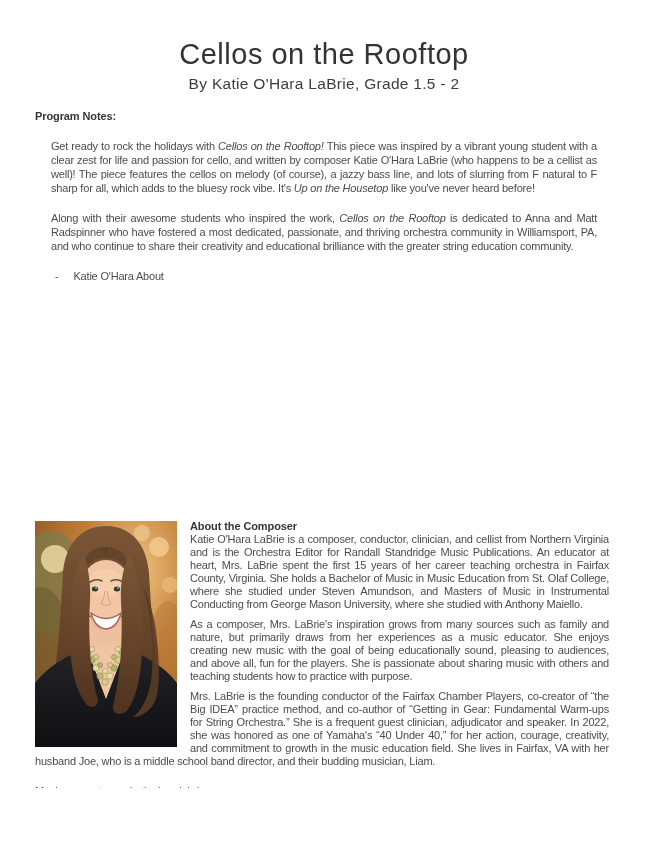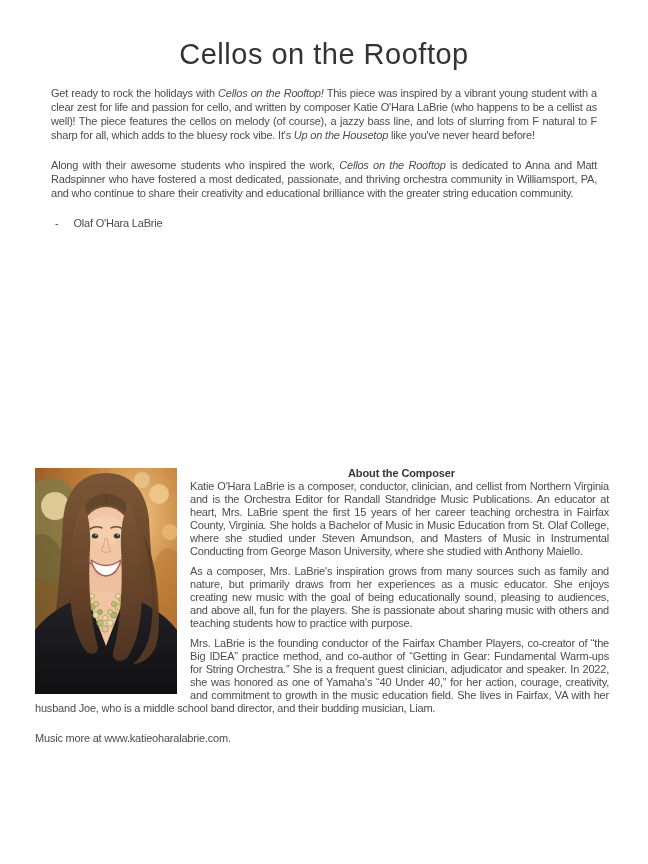--- a/index.html
+++ b/index.html
@@ -29,45 +29,47 @@
     display:flex;gap:15px;
   }
   .about{margin-top:237px;}
   .about::after{content:"";display:block;clear:both;}
   .photo{
     float:left;width:142px;height:226px;margin:1px 13px 8px 0;
     overflow:hidden;
   }
   .photo svg{display:block;width:142px;height:226px;}
   .about-heading{
-    font-size:11px;line-height:13px;font-weight:700;color:#363636;letter-spacing:-0.1px;text-align:center;
+    font-size:11px;line-height:13px;font-weight:700;color:#363636;letter-spacing:-0.1px;
   }
   p.about-para{
     margin:0 4px 7px 0;font-size:11px;line-height:13px;letter-spacing:-0.2px;
     text-align:justify;
   }
   p.learn-more{
     margin:17px 0 0 0;font-size:11px;line-height:13px;letter-spacing:-0.2px;
     text-align:left;clear:left;
   }
   em{font-style:italic;}
 </style>
 </head>
 <body>
 
 <div class="page">
 
   <h1 class="title">Cellos on the Rooftop</h1>
+  <div class="subtitle">By Katie O'Hara LaBrie, Grade 1.5 - 2</div>
 
   <section>
+    <div class="pn-heading">Program Notes:</div>
     <p class="pn-para body-text"><span>Get ready to rock the holidays with </span><em>Cellos on the Rooftop!</em><span> This piece was inspired by a vibrant young student with a clear zest for life and passion for cello, and written by composer Katie O'Hara LaBrie (who happens to be a cellist as well)! The piece features the cellos on melody (of course), a jazzy bass line, and lots of slurring from F natural to F sharp for all, which adds to the bluesy rock vibe. It's </span><em>Up on the Housetop</em><span> like you've never heard before!</span></p>
     <p class="pn-para body-text"><span>Along with their awesome students who inspired the work, </span><em>Cellos on the Rooftop</em><span> is dedicated to Anna and Matt Radspinner who have fostered a most dedicated, passionate, and thriving orchestra community in Williamsport, PA, and who continue to share their creativity and educational brilliance with the greater string education community.</span></p>
     <div class="attribution">
       <span>-</span>
-      <span>Olaf O'Hara LaBrie</span>
+      <span>Katie O'Hara About</span>
     </div>
   </section>
 
   <section class="about">
 
     <div class="photo">
       <svg viewBox="0 0 142 226" xmlns="http://www.w3.org/2000/svg">
         <title>Portrait photo of composer Katie O'Hara LaBrie smiling, wearing a black top and beaded necklace against a warm autumn background</title>
         <defs>
           <radialGradient id="gBg" cx="72%" cy="22%" r="90%">

